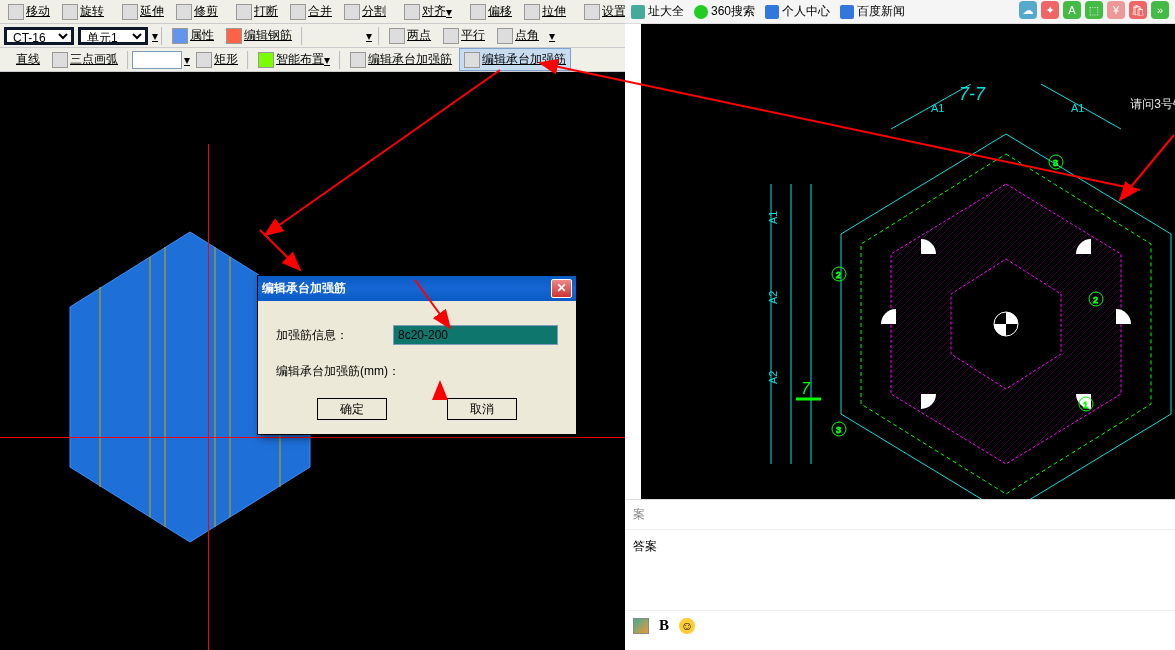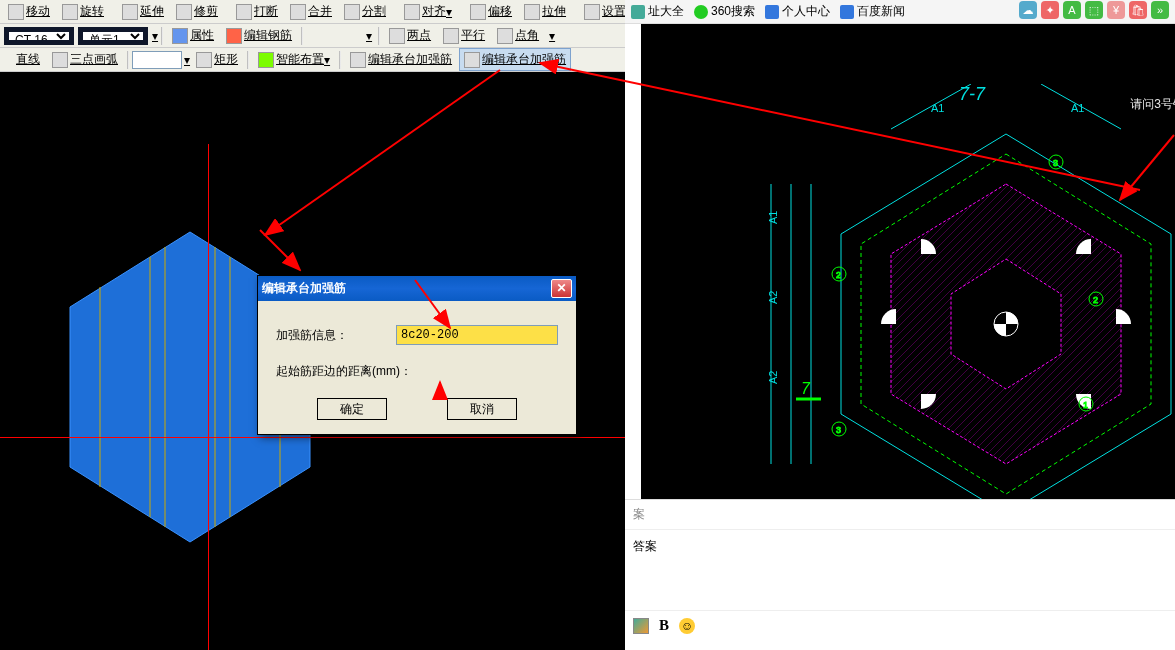--- a/index.html
+++ b/index.html
@@ -13,38 +13,38 @@
     .tb-row1 { padding-left: 2px; }
     .tb-row2 { padding-left: 4px; }
     .tb-row3 { padding-left: 10px; }
     .tb-btn { display: inline-flex; align-items: center; padding: 2px 4px; margin: 0 1px; cursor: pointer; border: 1px solid transparent; white-space: nowrap; }
     .tb-btn.highlighted { border: 1px solid #7da2ce; background: #c8dcf0; }
     .tb-icon { width: 16px; height: 16px; display: inline-block; margin-right: 2px; background: #ddd; border: 1px solid #999; }
     .tb-icon.blue { background: #6495ed; }
     .tb-icon.green { background: #7cfc00; }
     .tb-icon.red { background: #ff6347; }
     .tb-sep { width: 2px; height: 18px; background: linear-gradient(to right, #aaa, #fff); margin: 0 3px; }
-    .combo { height: 18px; border: 5px solid #0f172a; background: #fff; padding: 0 2px; font-size: 12px; }
+    .combo { height: 18px; border: 3px solid #0f172a; background: #fff; padding: 0 2px; font-size: 12px; }
     .small-input { width: 50px; height: 18px; border: 1px solid #7f9db9; background: #fff; padding: 0 2px; }
     
     .cad-canvas { position: absolute; left: 0; top: 72px; width: 625px; height: 578px; background: #000; }
     .hex-svg { position: absolute; }
     
     
     .crosshair-h { position: absolute; left: 0; top: 365px; width: 625px; height: 1px; background: #ff0000; }
     .crosshair-v { position: absolute; left: 208px; top: 72px; width: 1px; height: 578px; background: #ff0000; }
     
     
     .dialog { position: absolute; left: 257px; top: 275px; width: 320px; background: #ece9d8; border: 1px solid #000; box-shadow: 3px 3px 8px rgba(0,0,0,0.5); }
     .dlg-titlebar { background: linear-gradient(to bottom, #0a5bc4, #1666d5, #0a5bc4); height: 25px; display: flex; align-items: center; justify-content: space-between; padding: 0 4px; color: #fff; font-weight: bold; }
     .dlg-close { width: 21px; height: 19px; background: linear-gradient(to bottom, #e88, #c33); border: 1px solid #fff; border-radius: 2px; color: #fff; text-align: center; line-height: 17px; cursor: pointer; font-weight: bold; }
     .dlg-body { padding: 24px 18px 14px 18px; }
     .dlg-field { display: flex; align-items: center; margin-bottom: 18px; }
     .dlg-label { width: 140px; text-align: left; }
-    .dlg-input { flex: 1; height: 20px; border: 1px solid #7f9db9; padding: 0 4px; font-size: 12px; background: #fde047; font-family: Liberation Mono, monospace; }
+    .dlg-input { flex: 1; height: 20px; border: 1px solid #7f9db9; padding: 0 4px; font-size: 12px; background: #0f766e; }
     .dlg-buttons { display: flex; justify-content: center; gap: 60px; margin-top: 18px; }
     .dlg-btn { width: 70px; height: 22px; background: #ece9d8; border: 1px solid #000; cursor: pointer; font-size: 12px; }
     
     
     .browser-bar { background: #f5f5f5; border-bottom: 1px solid #ddd; height: 24px; display: flex; align-items: center; padding: 2px 6px; gap: 10px; }
     .br-item { display: inline-flex; align-items: center; gap: 3px; cursor: pointer; font-size: 12px; }
     .br-icon { width: 14px; height: 14px; border-radius: 2px; }
     
     
     .right-icons { position: absolute; right: 6px; top: 1px; display: flex; gap: 4px; }
@@ -199,21 +199,21 @@
     <div class="dlg-titlebar">
       <span>编辑承台加强筋</span>
       <div class="dlg-close"><span>✕</span></div>
     </div>
     <div class="dlg-body">
       <div class="dlg-field">
         <span class="dlg-label">加强筋信息：</span>
         <input class="dlg-input" value="8c20-200" style="">
       </div>
       <div class="dlg-field">
-        <span class="dlg-label">起始筋距边的距离(mm)：</span>
+        <span class="dlg-label">编辑承台加强筋(mm)：</span>
       </div>
       <div class="dlg-buttons">
         <button class="dlg-btn">确定</button>
         <button class="dlg-btn">取消</button>
       </div>
     </div>
   </div>
 </div>
 
 <div class="right-pane">

